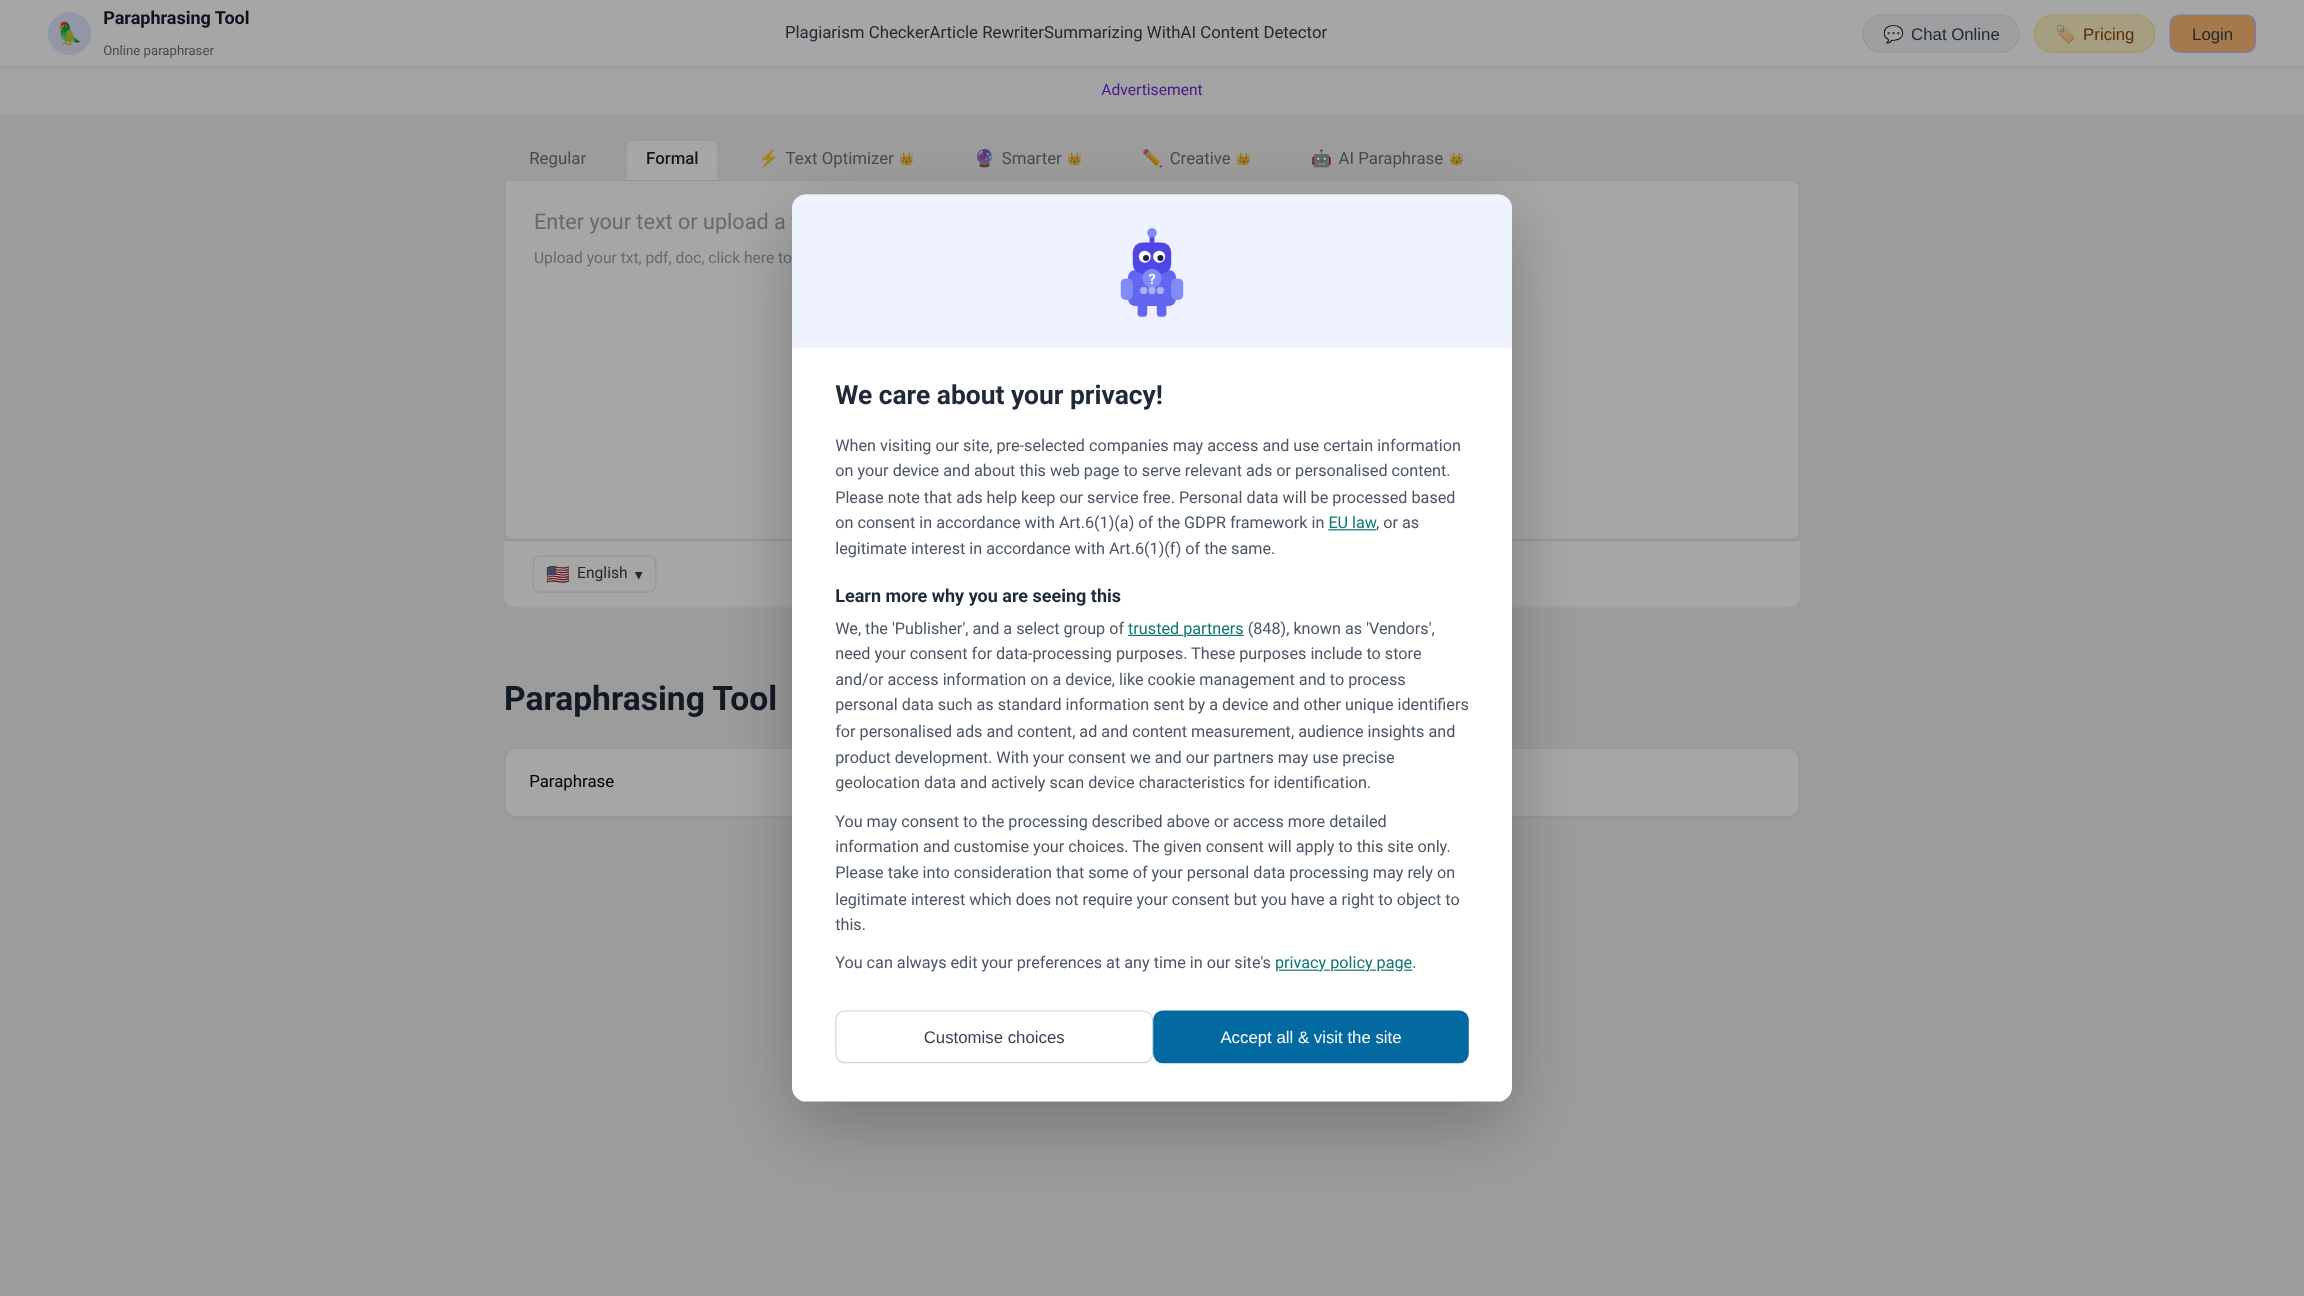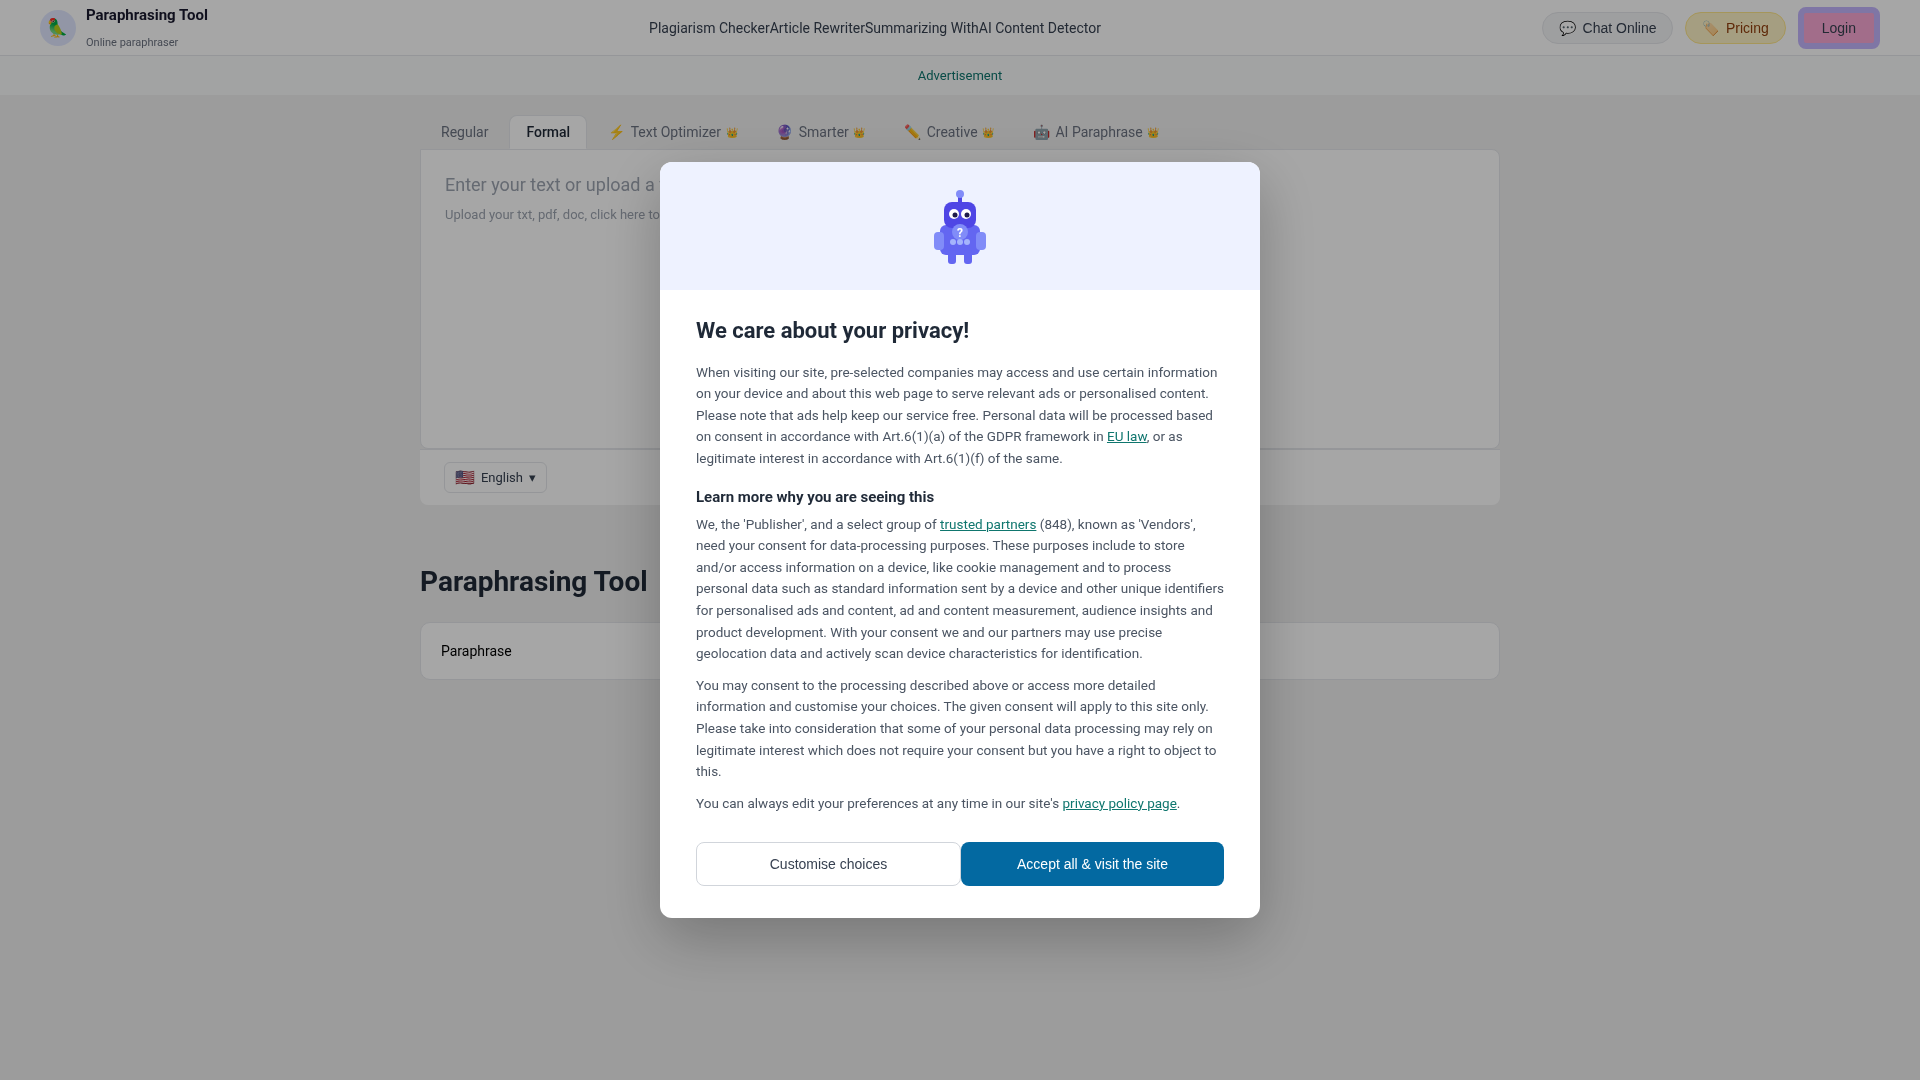--- a/index.html
+++ b/index.html
@@ -80,50 +80,50 @@
       border-radius: 20px;
       padding: 7px 16px;
       font-size: 14px;
       color: #92400e;
       cursor: pointer;
       display: flex;
       align-items: center;
       gap: 6px;
     }
     .btn-login {
-      background: #f9a8d4;
-      border: 6px solid #c4b5fd;
+      background: #fdba74;
+      border: 1px solid #c4b5fd;
       border-radius: 8px;
       padding: 7px 18px;
       font-size: 14px;
       color: #374151;
       cursor: pointer;
     }
 
     
     .ad-banner {
       text-align: center;
       padding: 12px;
       font-size: 13px;
-      color: #0f766e;
+      color: #6d28d9;
       background: #f9fafb;
     }
 
     
     .main-content {
       max-width: 1160px;
       margin: 0 auto;
       padding: 20px 40px;
     }
 
     
     .tabs-bar {
       display: flex;
       align-items: center;
-      gap: 4px;
+      gap: 16px;
       margin-bottom: 0;
       padding: 0 4px;
     }
     .tab-item {
       display: flex;
       align-items: center;
       gap: 5px;
       padding: 8px 16px;
       border-radius: 8px 8px 0 0;
       font-size: 14px;

